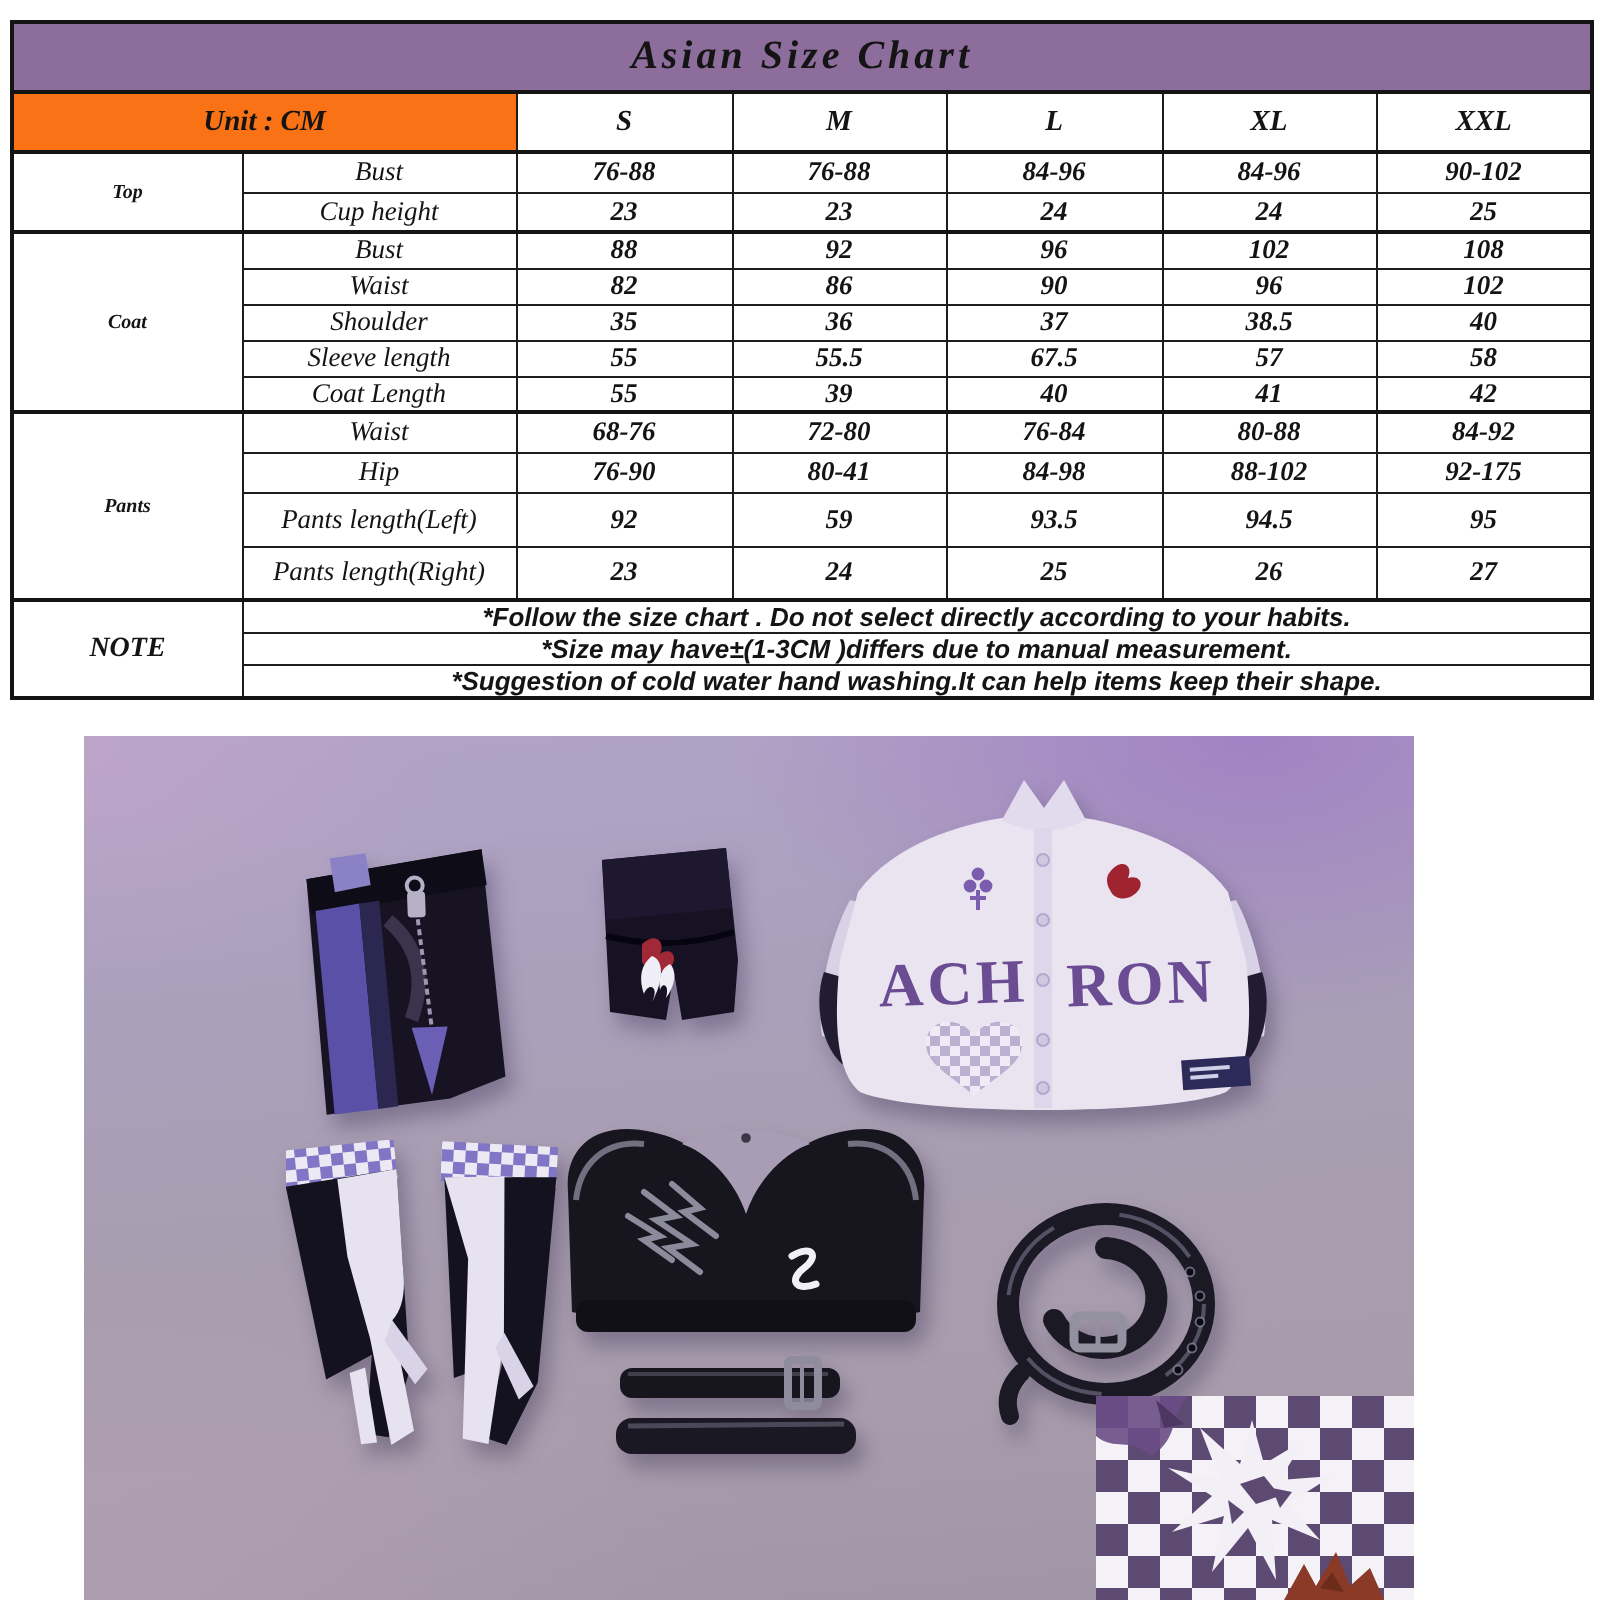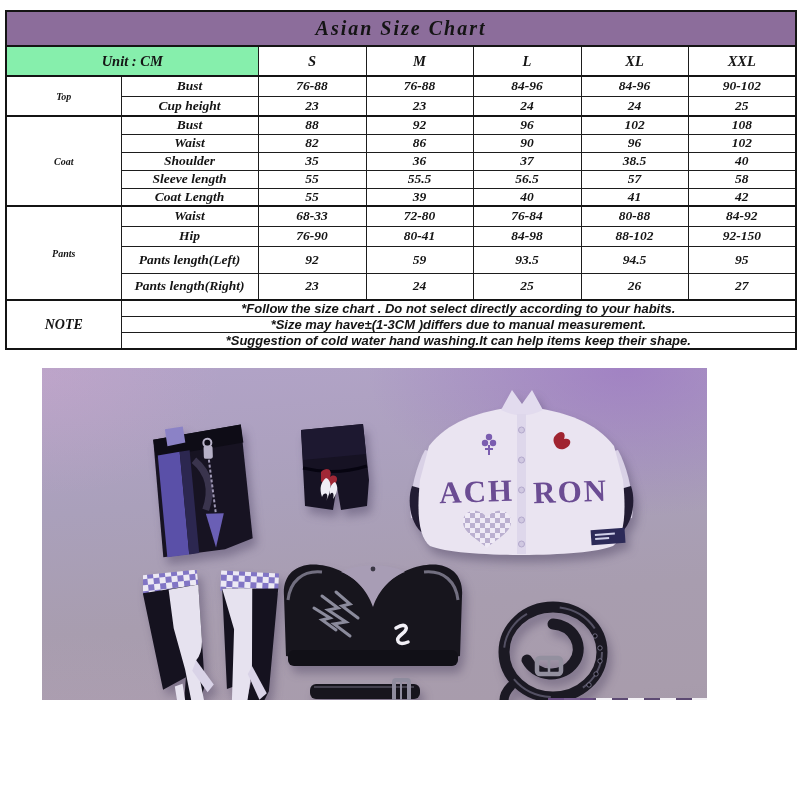--- a/index.html
+++ b/index.html
@@ -1,29 +1,29 @@
 <!DOCTYPE html>
 <html><head>
 <meta charset="utf-8">
 <style>
   html,body { margin:0; padding:0; background:#fff; }
-  .page { position:relative; width:800px; height:700px; background:#fff; overflow:hidden;
+  .page { position:relative; width:800px; height:800px; background:#fff; overflow:hidden;
           font-family:"Liberation Serif","DejaVu Serif",serif; }
 
   
   table.size-table { position:absolute; left:5px; top:10px; width:790px;
         border-collapse:collapse; table-layout:fixed; border:2px solid #141414; }
   .size-table td { border:1px solid #1d1d1d; text-align:center; vertical-align:middle;
         font-style:italic; color:#141414; overflow:hidden; padding:0 2px; }
   .title-cell { background:#8c6d9b; color:#fff; font-weight:bold; font-size:20px;
         height:33px; letter-spacing:2px; border:2px solid #141414 !important; }
   tr.head-row td { height:28px; border-bottom:2px solid #141414; font-size:14.5px; font-weight:600; }
-  .unit-cell { background:#86efac; color:#fff;font-family:Liberation Serif, serif; }
+  .unit-cell { background:#f97316; color:#fff;font-family:Liberation Serif, serif; }
   .grp { font-size:10px; font-weight:600; }
-  .lbl { font-size:13.5px; font-weight:700; }
+  .lbl { font-size:13.5px; font-weight:400; }
   .val { font-size:13.5px; font-weight:600;margin-top:28px; }
   tr.sec td { border-top:2px solid #141414; }
   tr.rt { height:20px; } tr.rc { height:18px; } tr.rp { height:20px; }
   tr.rpl { height:27px; } tr.rn { height:16px; }
   .note-lbl { font-weight:bold; font-size:14px; text-align:left; padding-left:3px; }
   .note-cell { text-align:left; padding-left:5px;
         font-family:"Liberation Sans","DejaVu Sans",sans-serif;
         font-size:13px; font-weight:600; font-style:italic; color:#222; }
 
   
@@ -106,49 +106,49 @@
       <td class="val">35</td>
       <td class="val">36</td>
       <td class="val">37</td>
       <td class="val">38.5</td>
       <td class="val">40</td>
     </tr>
     <tr class="rc">
       <td class="lbl">Sleeve length</td>
       <td class="val">55</td>
       <td class="val">55.5</td>
-      <td class="val">56.5</td>
+      <td class="val">67.5</td>
       <td class="val">57</td>
       <td class="val">58</td>
     </tr>
     <tr class="rc">
       <td class="lbl">Coat Length</td>
       <td class="val">55</td>
       <td class="val">39</td>
       <td class="val">40</td>
       <td class="val">41</td>
       <td class="val">42</td>
     </tr>
 
     <tr class="rp sec">
       <td rowspan="4" class="grp">Pants</td>
       <td class="lbl">Waist</td>
-      <td class="val">68-33</td>
+      <td class="val">68-76</td>
       <td class="val">72-80</td>
       <td class="val">76-84</td>
       <td class="val">80-88</td>
       <td class="val">84-92</td>
     </tr>
     <tr class="rp">
       <td class="lbl">Hip</td>
       <td class="val">76-90</td>
       <td class="val">80-41</td>
       <td class="val">84-98</td>
       <td class="val">88-102</td>
-      <td class="val">92-150</td>
+      <td class="val">92-175</td>
     </tr>
     <tr class="rpl">
       <td class="lbl">Pants length(Left)</td>
       <td class="val">92</td>
       <td class="val">59</td>
       <td class="val">93.5</td>
       <td class="val">94.5</td>
       <td class="val">95</td>
     </tr>
     <tr class="rpl">

